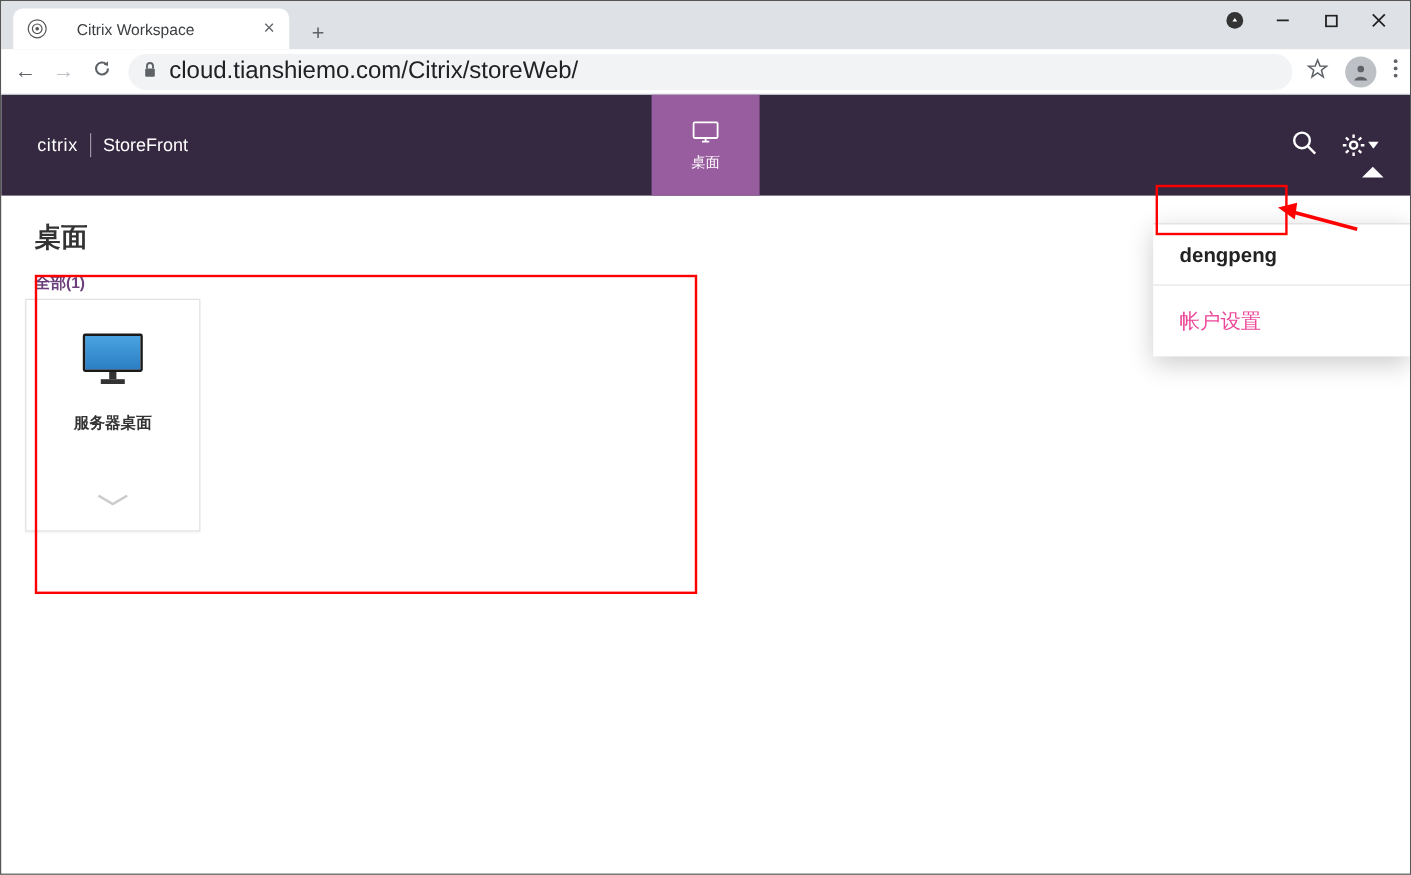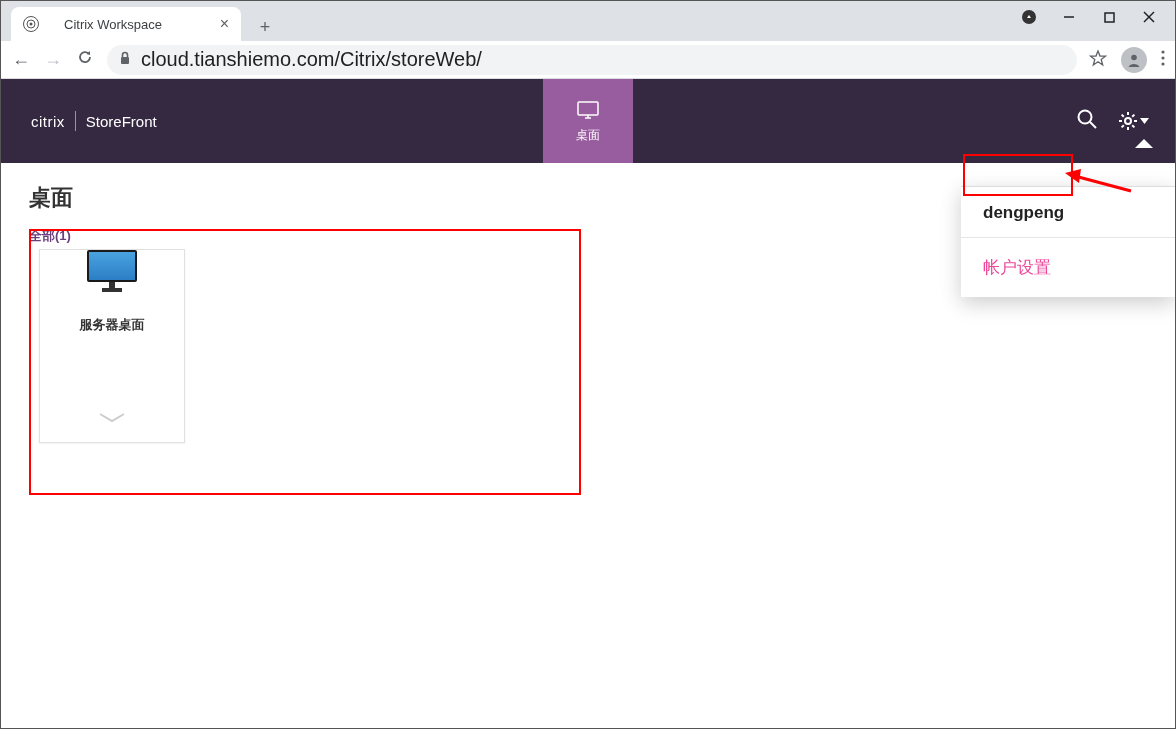--- a/index.html
+++ b/index.html
@@ -44,21 +44,21 @@
 
 
 .page { padding: 20px 28px; position: relative; }
 .page-title { font-size: 22px; font-weight: 600; color: #333; margin-bottom: 14px; }
 .filter-link { color: #6a3e7a; font-size: 13px; font-weight: 700; }
 
 .red-box { position: absolute; border: 2px solid #ff0000; pointer-events: none; }
 .red-main { left: 28px; top: 228px; width: 552px; height: 266px; }
 .red-user { left: 962px; top: 153px; width: 110px; height: 42px; z-index: 12; }
 
-.card { position: absolute; left: 38px; top: 248px; width: 146px; height: 194px; border: 1px solid #e0e0e0; background: #fff; display: flex; flex-direction: column; align-items: center; box-shadow: 0 1px 2px rgba(0,0,0,0.05); cursor: pointer; justify-content: space-between; }
+.card { position: absolute; left: 20px; top: 248px; width: 146px; height: 194px; border: 1px solid #e0e0e0; background: #fff; display: flex; flex-direction: column; align-items: center; padding-top: 28px; box-shadow: 0 1px 2px rgba(0,0,0,0.05); cursor: pointer; justify-content: space-between; }
 .monitor { width: 50px; height: 32px; background: linear-gradient(#4aa3e0, #2b7ec4); border: 2px solid #1a1a1a; border-radius: 2px; position: relative; }
 .monitor::after { content: ""; position: absolute; bottom: -12px; left: 50%; transform: translateX(-50%); width: 20px; height: 4px; background: #333; }
 .monitor::before { content: ""; position: absolute; bottom: -8px; left: 50%; transform: translateX(-50%); width: 6px; height: 6px; background: #333; }
 .card-label { margin-top: 34px; font-size: 13px; font-weight: 600; color: #333; }
 .card-expand { margin-top: auto; margin-bottom: 14px; color: #ccc; }
 
 
 .dropdown { position: absolute; right: 0; top: 145px; width: 214px; background: #fff; box-shadow: 0 6px 20px rgba(0,0,0,0.2); z-index: 10; border-top: 1px solid #ddd; margin-top: 40px; }
 .dd-header { padding: 16px 22px 14px; font-size: 17px; font-weight: 700; color: #222; border-bottom: 1px solid #e5e5e5; }
 .dd-item { padding: 18px 22px; font-size: 17px; color: #ec4899; cursor: pointer; }

